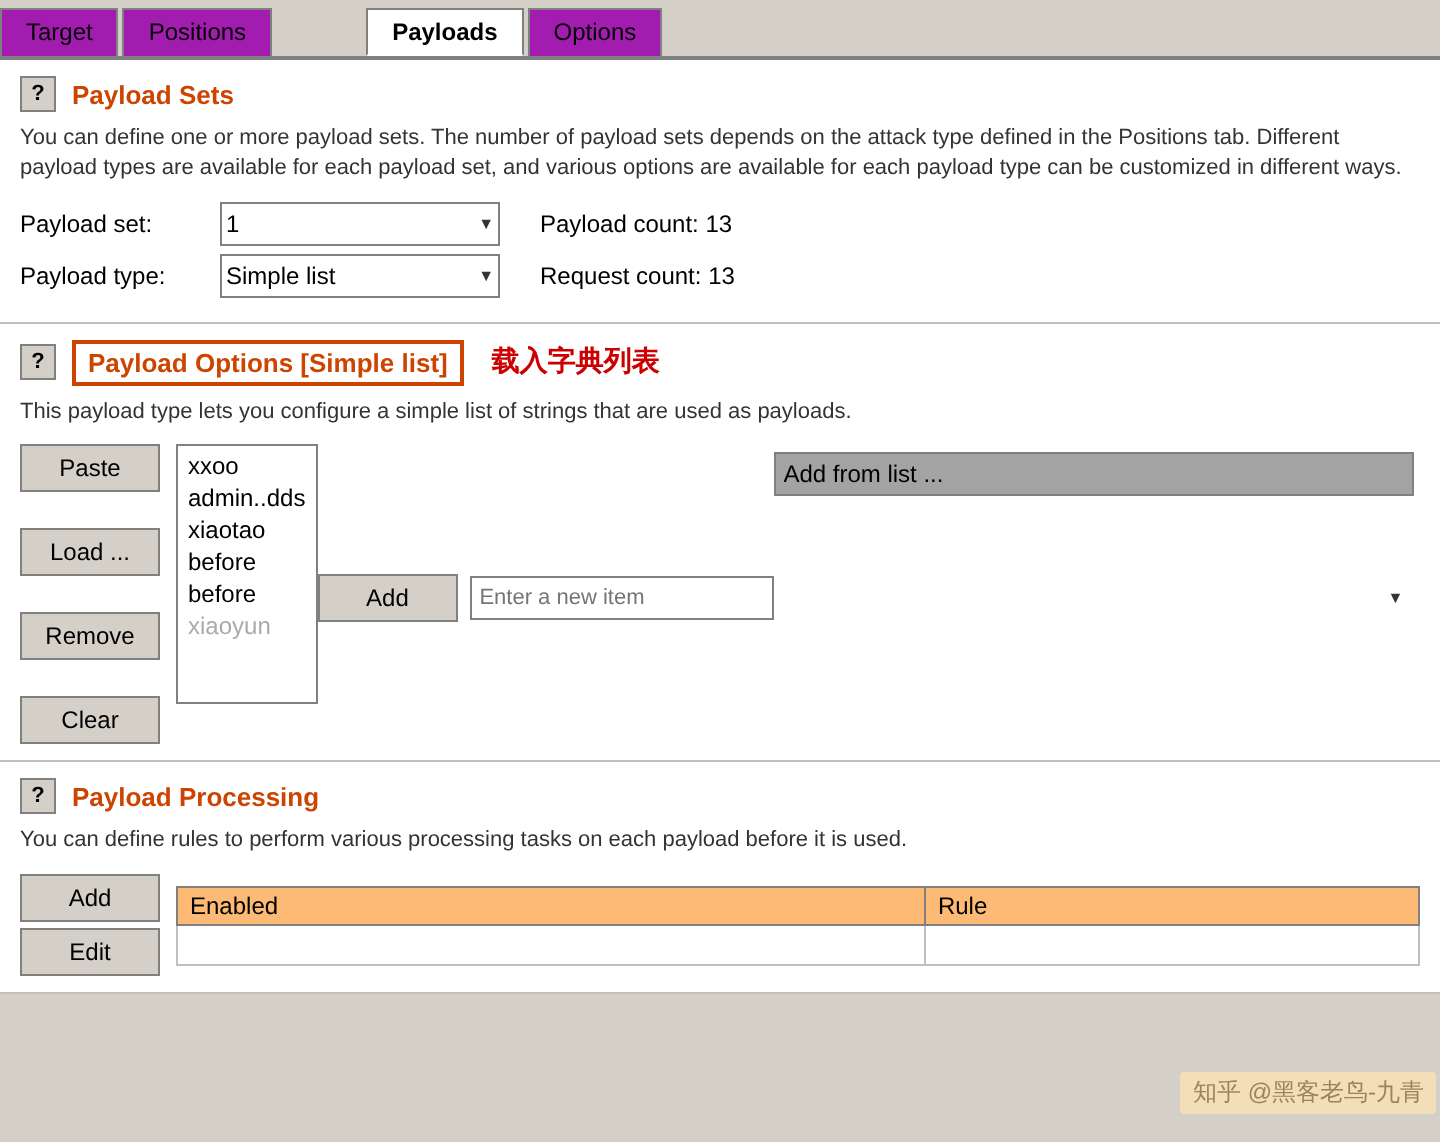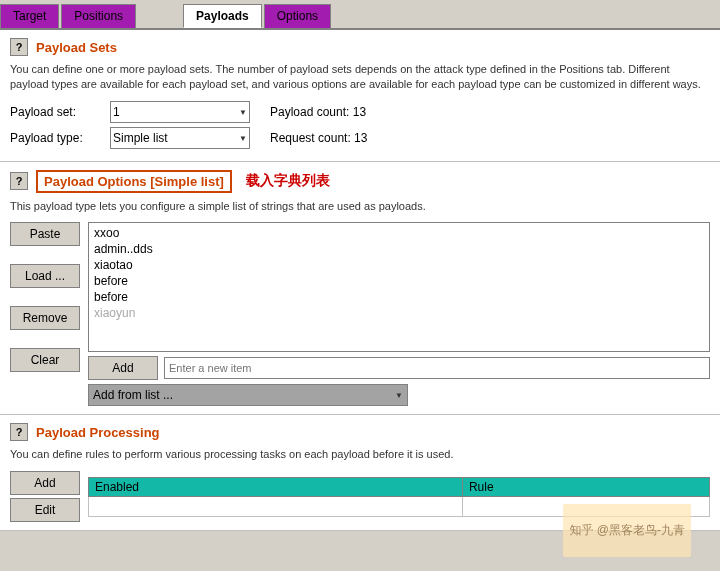--- a/index.html
+++ b/index.html
@@ -158,21 +158,21 @@
       text-align: center;
       display: flex;
       align-items: center;
       justify-content: center;
     }
 
     
     .list-area {
       flex: 1;
       display: flex;
-      flex-direction: column;
+      flex-direction: row;
     }
 
     .payload-listbox {
       border: 1px solid #808080;
       background: #ffffff;
       height: 130px;
       overflow-y: auto;
       font-size: 12px;
       position: relative;
     }
@@ -229,21 +229,21 @@
       color: #333;
     }
 
     
     .processing-table {
       width: 100%;
       border-collapse: collapse;
       margin-top: 6px;
     }
     .processing-table th {
-      background: #14b8a6;
+      background: #fdba74;
       border: 1px solid #808080;
       padding: 2px 6px;
       font-size: 12px;
       text-align: left;
       font-weight: normal;
     }
     .processing-table td {
       border: 1px solid #c0c0c0;
       padding: 2px 6px;
       font-size: 12px;
@@ -259,25 +259,25 @@
 
     .processing-area {
       display: flex;
       align-items: flex-start;
     }
 
     
     .watermark {
       position: fixed;
       bottom: 14px;
-      right: 29px;
+      right: 2px;
       font-size: 12px;
       color: rgba(150,120,80,0.9);
       background: rgba(255,230,180,0.7);
-      padding: 18px 6px;
+      padding: 2px 6px;
       border-radius: 2px;
       pointer-events: none;
     }
   </style>
 </head>
 <body>
 
 <div class="tab-bar">
   <div class="tab">Target</div>
   <div class="tab">Positions</div>

